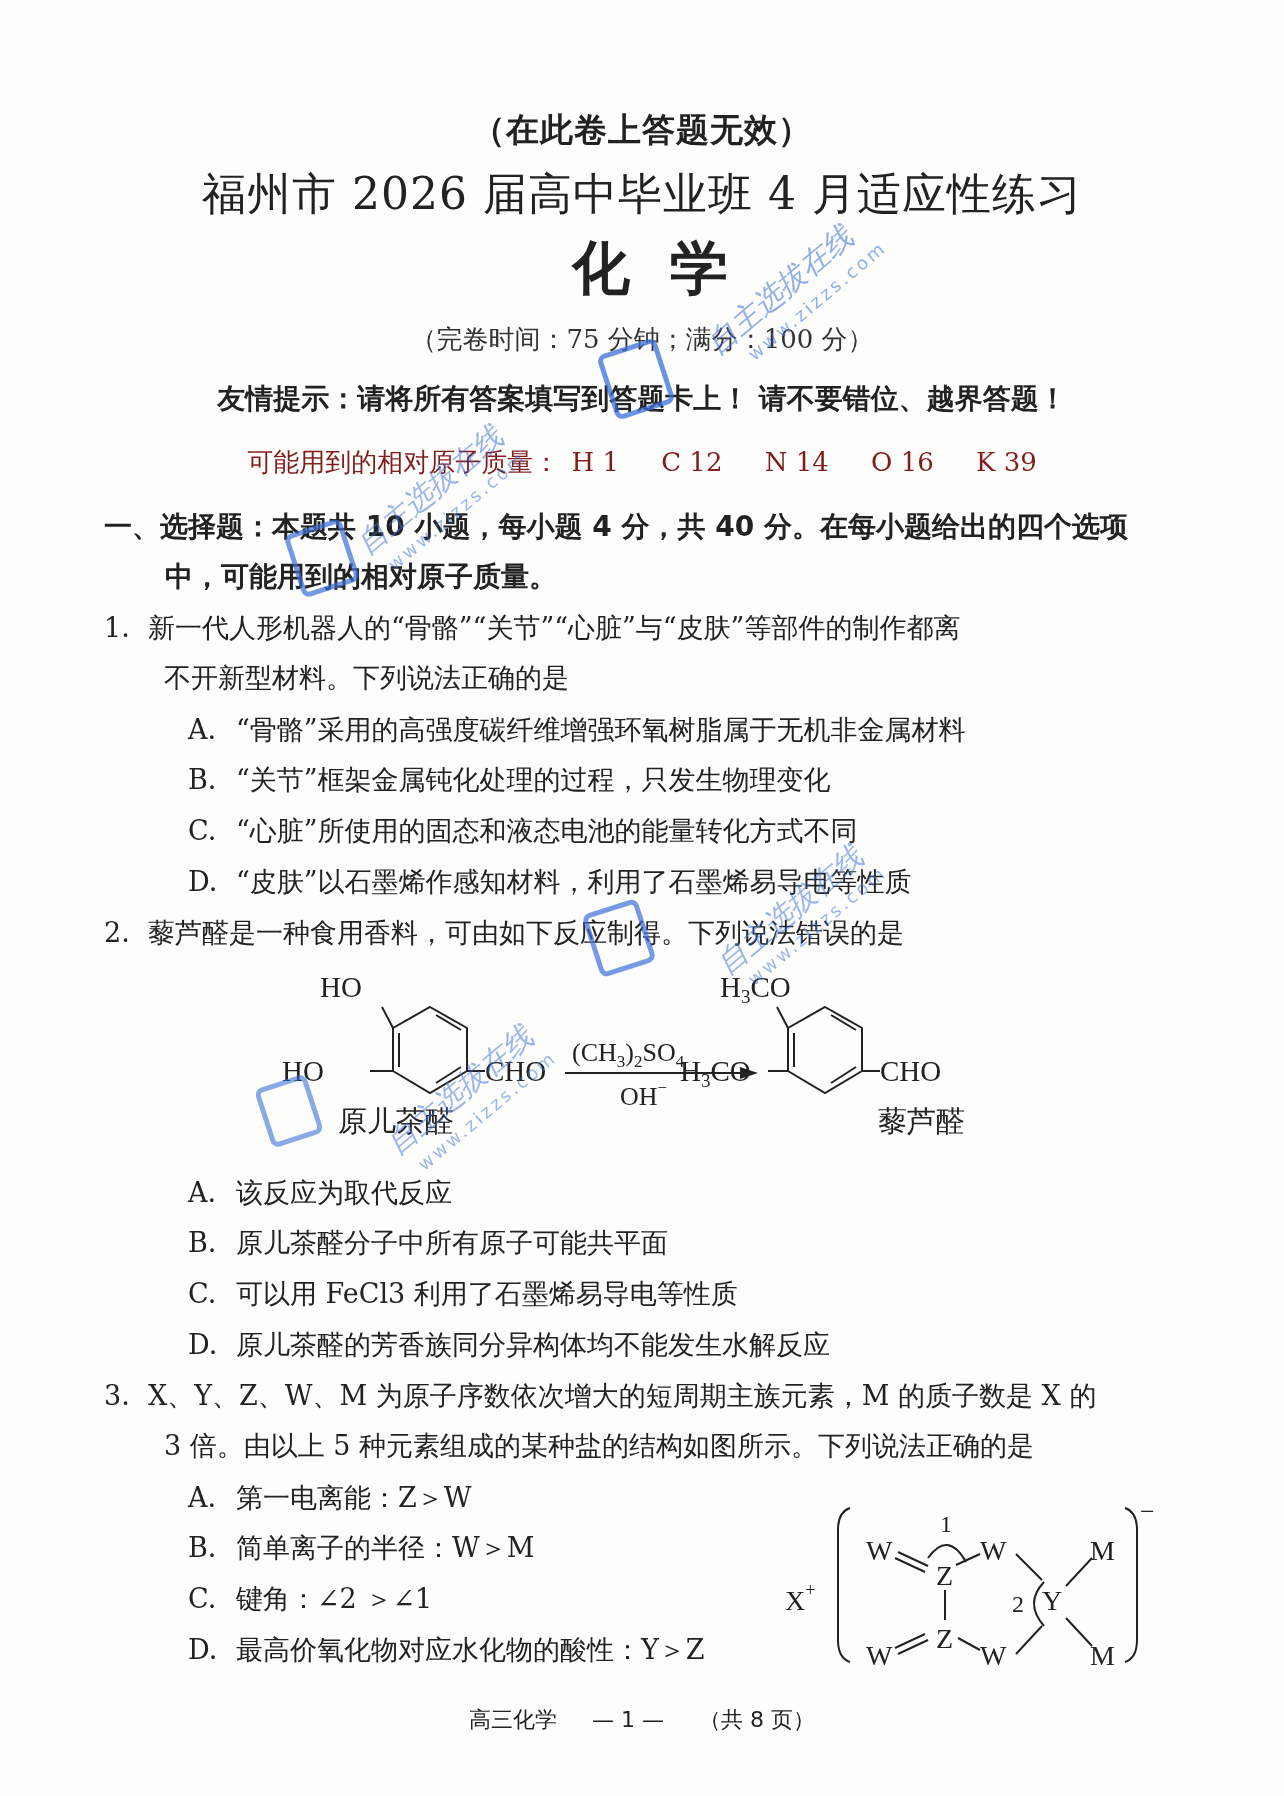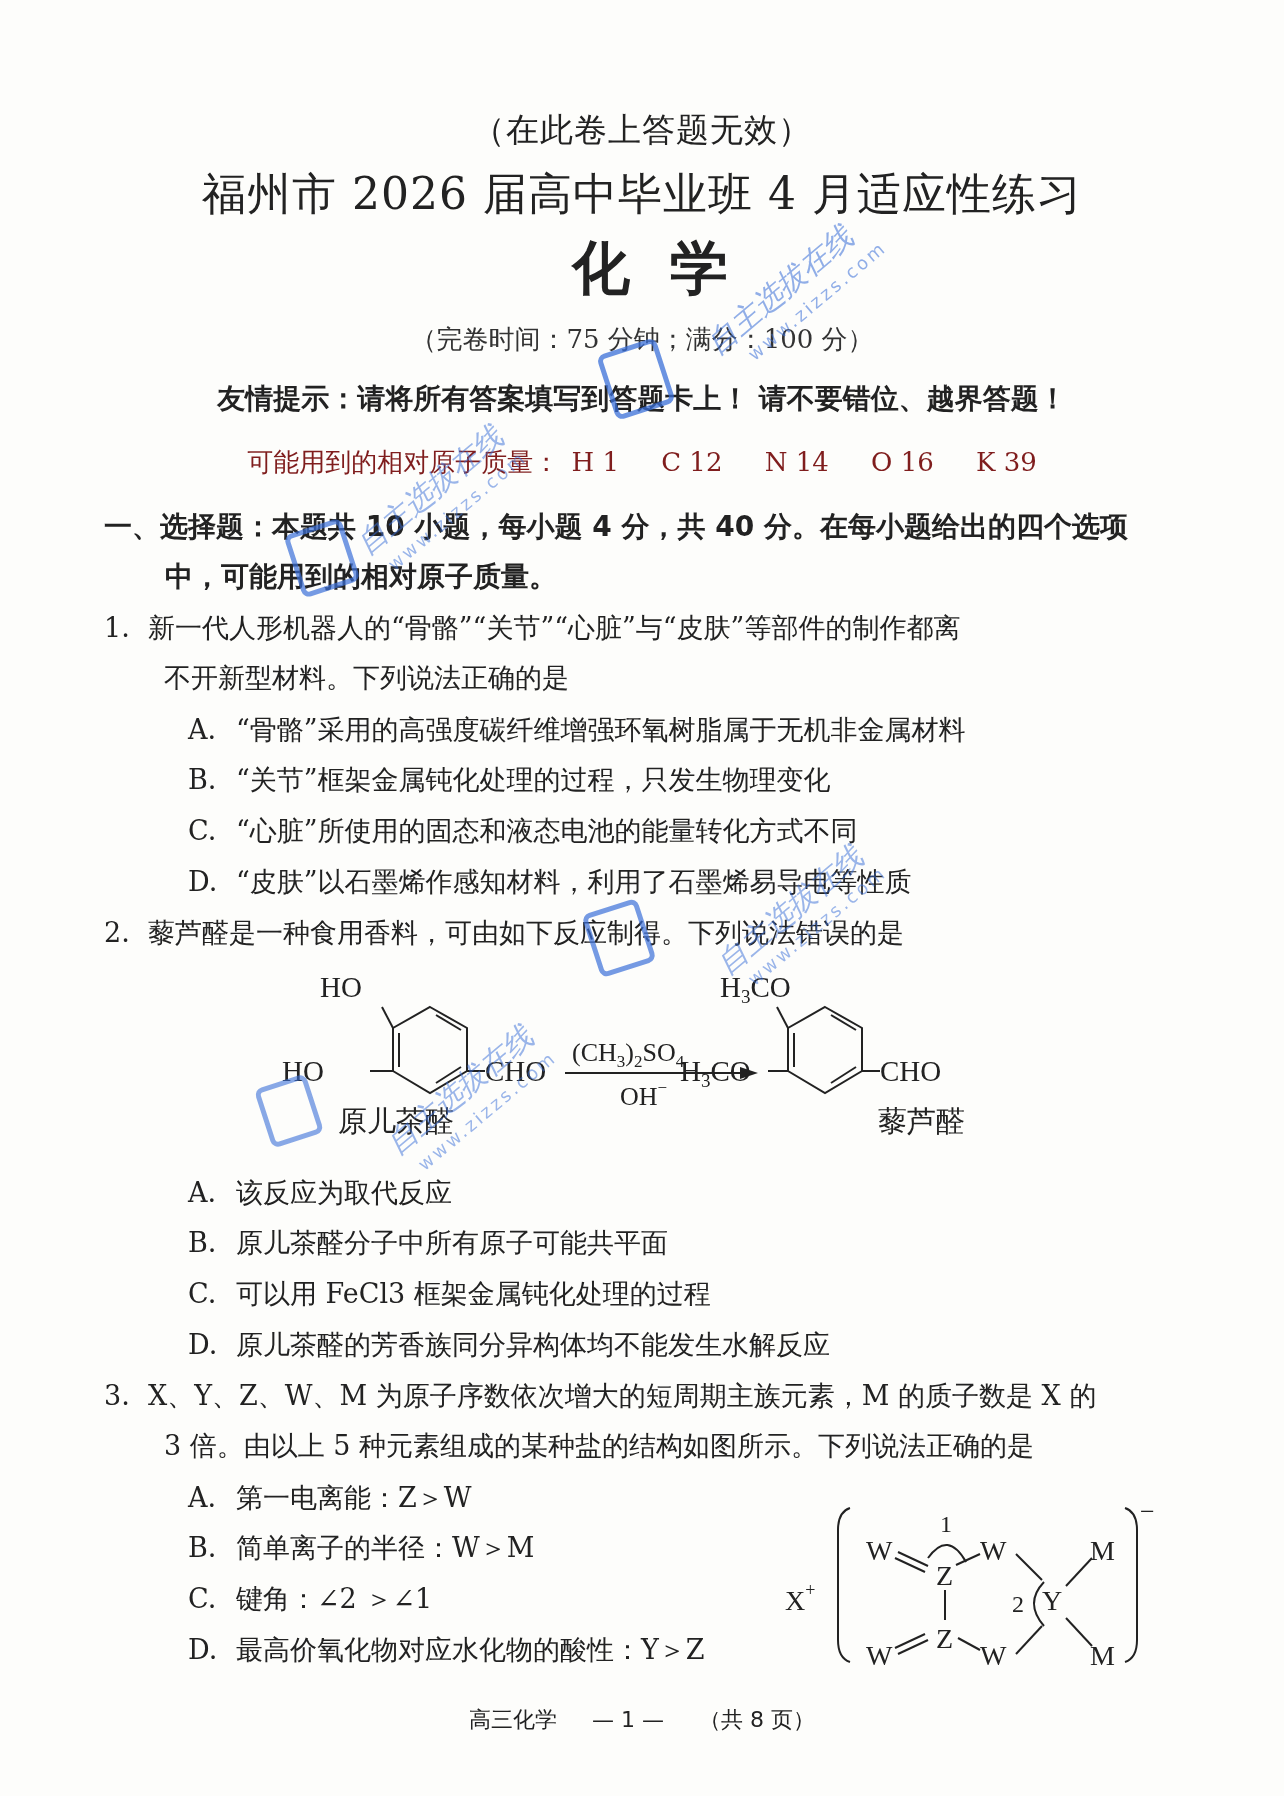--- a/index.html
+++ b/index.html
@@ -2,21 +2,21 @@
 <html><head>
 <meta charset="utf-8">
 <style>
   html, body { margin:0; padding:0; }
   body {
     width:1284px; height:1796px; background:#fdfdfb; position:relative; overflow:hidden;
     font-family:"DejaVu Serif","Liberation Serif",serif; color:#222;
   }
   .abs { position:absolute; white-space:nowrap; }
   .center { left:0; width:1284px; text-align:center; }
-  .notice { top:108px; font-size:33px; letter-spacing:1px; }
+  .notice { top:108px; font-size:33px; letter-spacing:1px;font-weight:bold; }
   .title { top:165px; font-size:44px; letter-spacing:1px; }
   .subject { top:230px; font-size:58px; font-weight:bold; letter-spacing:40px; padding-left:56px; box-sizing:border-box; }
   .time { top:322px; font-size:26px; color:#333; }
   .tip { top:380px; font-size:28px; font-family:"DejaVu Sans","Liberation Sans",sans-serif; font-weight:bold; }
   .masses { top:445px; font-size:26px; color:#7f1d1d; }
   .masses span { margin-right:34px; }
   .section { left:104px; font-size:28px; font-family:"DejaVu Sans","Liberation Sans",sans-serif; font-weight:bold; }
   .q { left:104px; font-size:27px; }
   .qi { left:164px; font-size:27px; }
   .opt { left:148px; font-size:27px;margin-left:40px; }
@@ -89,21 +89,21 @@
   </g>
   <text x="450" y="42">H<tspan font-size="19" dy="6">3</tspan><tspan dy="-6">CO</tspan></text>
   <text x="410" y="126">H<tspan font-size="19" dy="6">3</tspan><tspan dy="-6">CO</tspan></text>
   <text x="610" y="126">CHO</text>
 </svg>
 <div class="abs" style="left:338px;top:1102px;font-size:29px">原儿茶醛</div>
 <div class="abs" style="left:878px;top:1102px;font-size:29px">藜芦醛</div>
 
 <div class="abs opt" style="top:1175px"><span class="lbl">A.</span><span>该反应为取代反应</span></div>
 <div class="abs opt" style="top:1225px"><span class="lbl">B.</span><span>原儿茶醛分子中所有原子可能共平面</span></div>
-<div class="abs opt" style="top:1276px"><span class="lbl">C.</span><span>可以用 FeCl3 框架金属钝化处理的过程</span></div>
+<div class="abs opt" style="top:1276px"><span class="lbl">C.</span><span>可以用 FeCl3 利用了石墨烯易导电等性质</span></div>
 <div class="abs opt" style="top:1327px"><span class="lbl">D.</span><span>原儿茶醛的芳香族同分异构体均不能发生水解反应</span></div>
 
 <div class="abs q" style="top:1378px">
   <span style="display:inline-block;width:44px">3.</span><span>X、Y、Z、W、M 为原子序数依次增大的短周期主族元素，M 的质子数是 X 的</span>
 </div>
 <div class="abs qi" style="top:1428px">3 倍。由以上 5 种元素组成的某种盐的结构如图所示。下列说法正确的是</div>
 <div class="abs opt" style="top:1480px"><span class="lbl">A.</span><span>第一电离能：Z＞W</span></div>
 <div class="abs opt" style="top:1530px"><span class="lbl">B.</span><span>简单离子的半径：W＞M</span></div>
 <div class="abs opt" style="top:1581px"><span class="lbl">C.</span><span>键角：∠2 ＞∠1</span></div>
 <div class="abs opt" style="top:1632px"><span class="lbl">D.</span><span>最高价氧化物对应水化物的酸性：Y＞Z</span></div>

